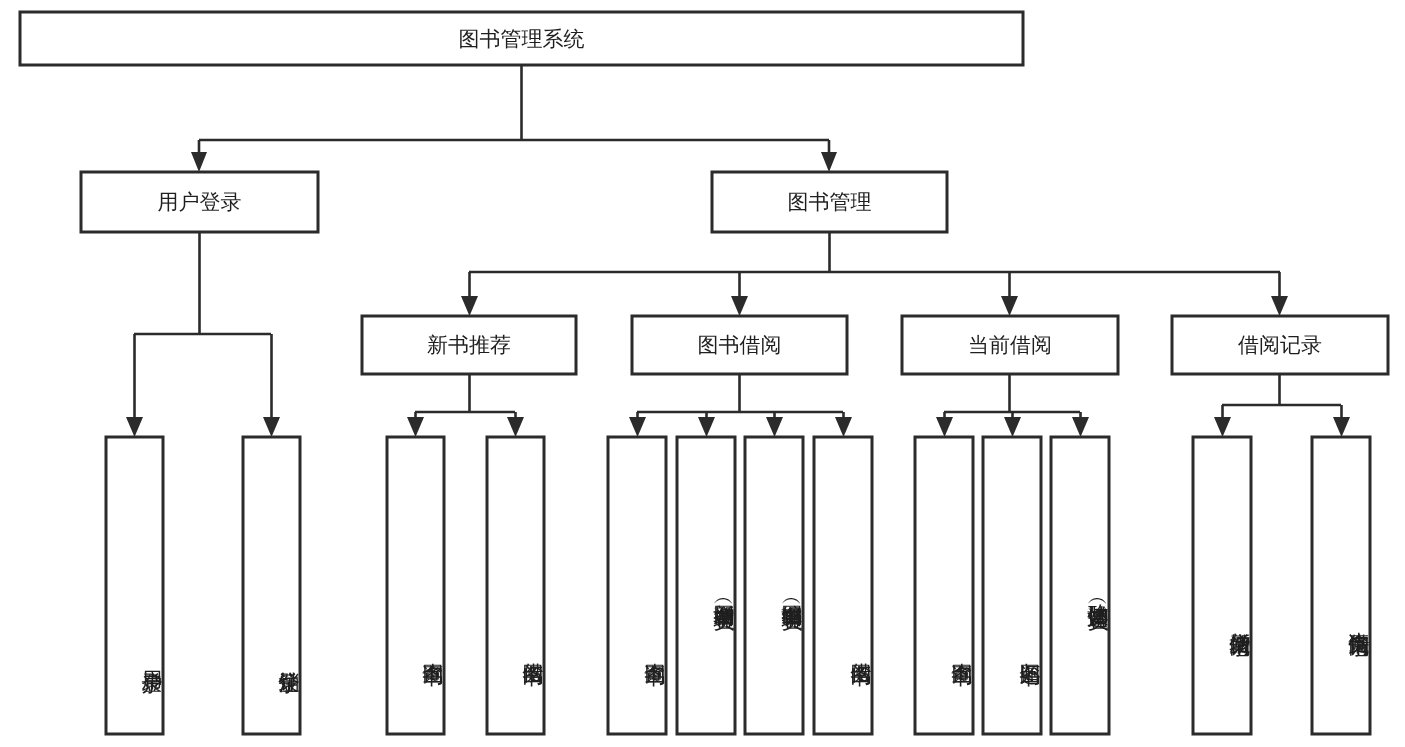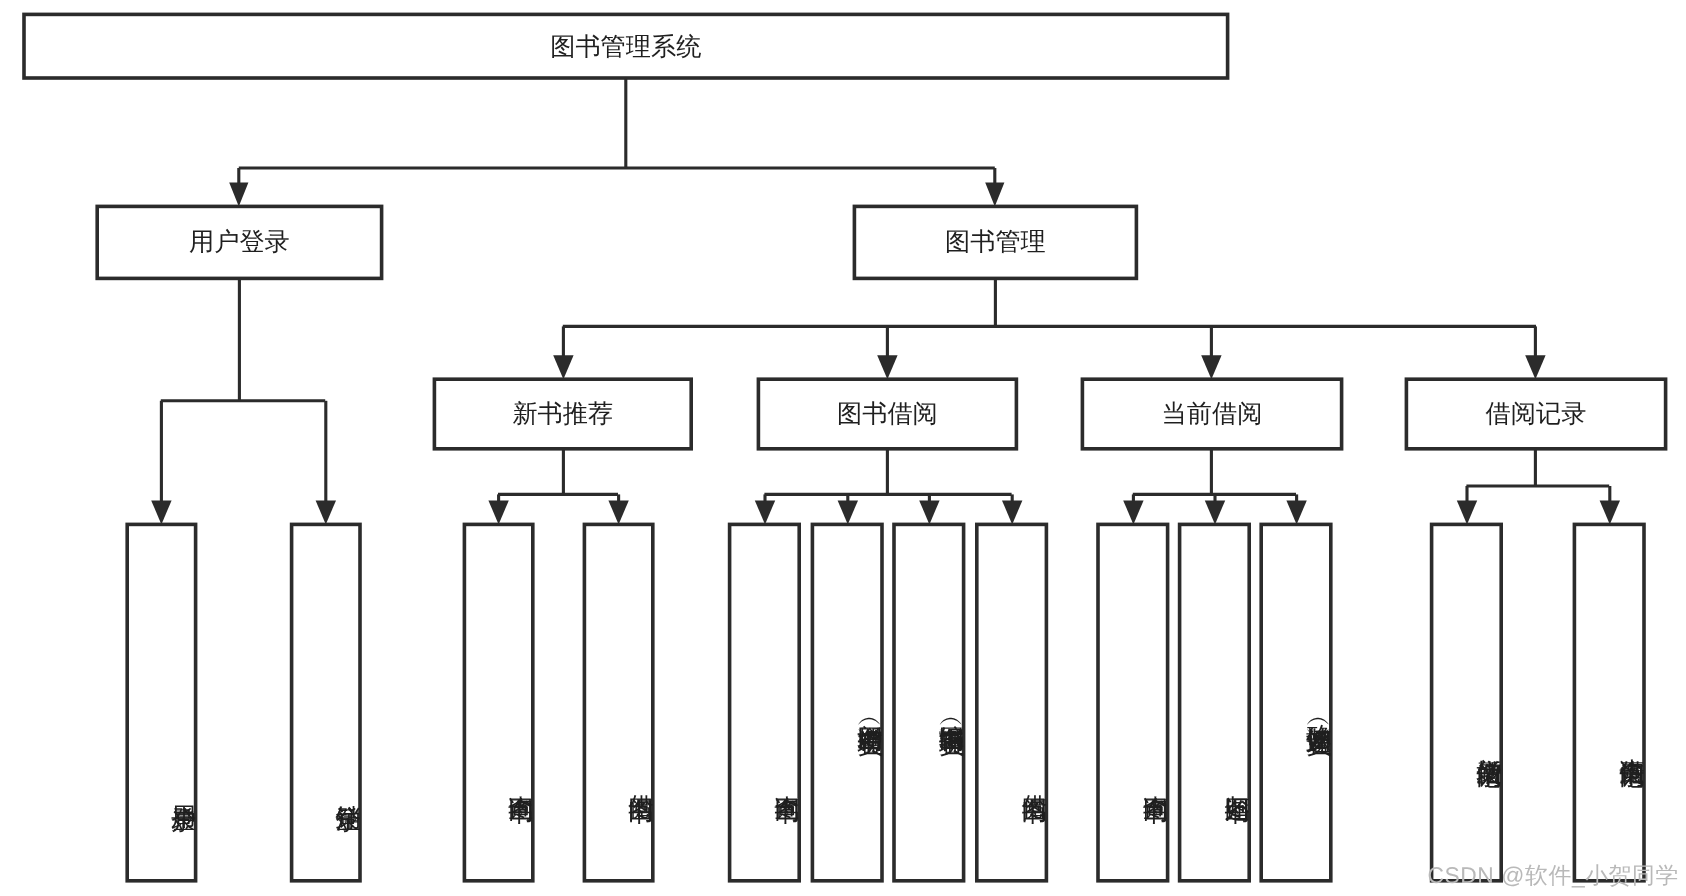--- a/index.html
+++ b/index.html
@@ -191,14 +191,13 @@
   <div class="node-label-v" style="left:608px; top:437px; width:58px; height:297px; padding-top:62px;">查询图书</div>
   <div class="node-label-v" style="left:677px; top:437px; width:58px; height:297px; padding-top:6px;">新增图书（管理员）</div>
   <div class="node-label-v" style="left:745px; top:437px; width:58px; height:297px; padding-top:6px;">编辑图书（管理员）</div>
   <div class="node-label-v" style="left:814px; top:437px; width:58px; height:297px; padding-top:62px;">借阅图书</div>
   <div class="node-label-v" style="left:915px; top:437px; width:58px; height:297px; padding-top:62px;">查询图书</div>
   <div class="node-label-v" style="left:983px; top:437px; width:58px; height:297px; padding-top:62px;">归还图书</div>
   <div class="node-label-v" style="left:1051px; top:437px; width:58px; height:297px; padding-top:6px;">确认归还（管理员）</div>
   <div class="node-label-v" style="left:1193px; top:437px; width:58px; height:297px; padding-top:32px;">新增借阅记录</div>
   <div class="node-label-v" style="left:1312px; top:437px; width:58px; height:297px; padding-top:32px;">查询借阅记录</div>
 
-  <div class="watermark">CSDN @软件_小贺同学</div>
 </div>
 
 </body></html>

